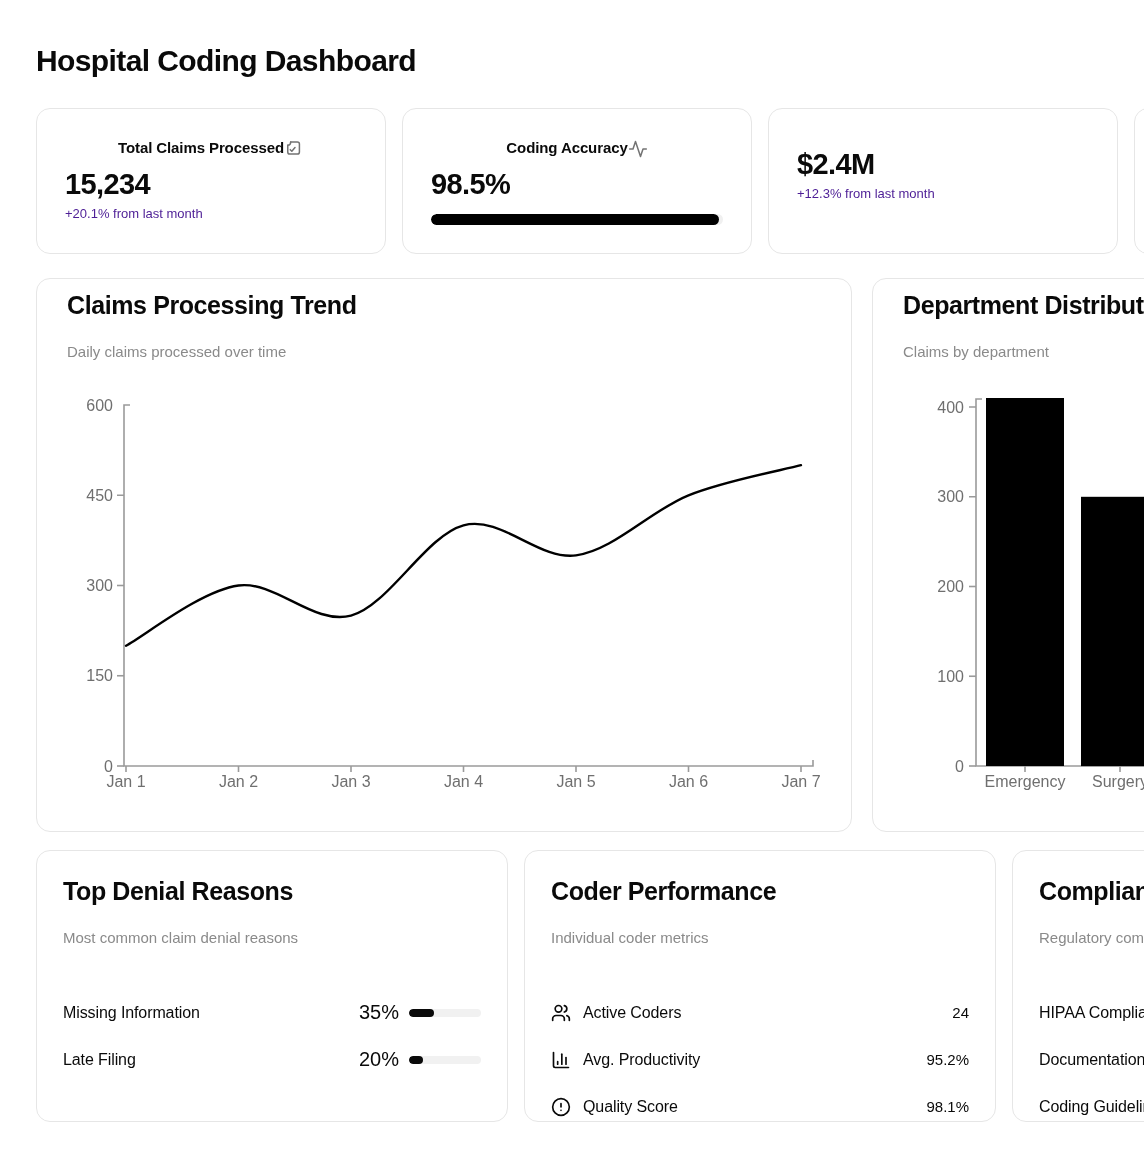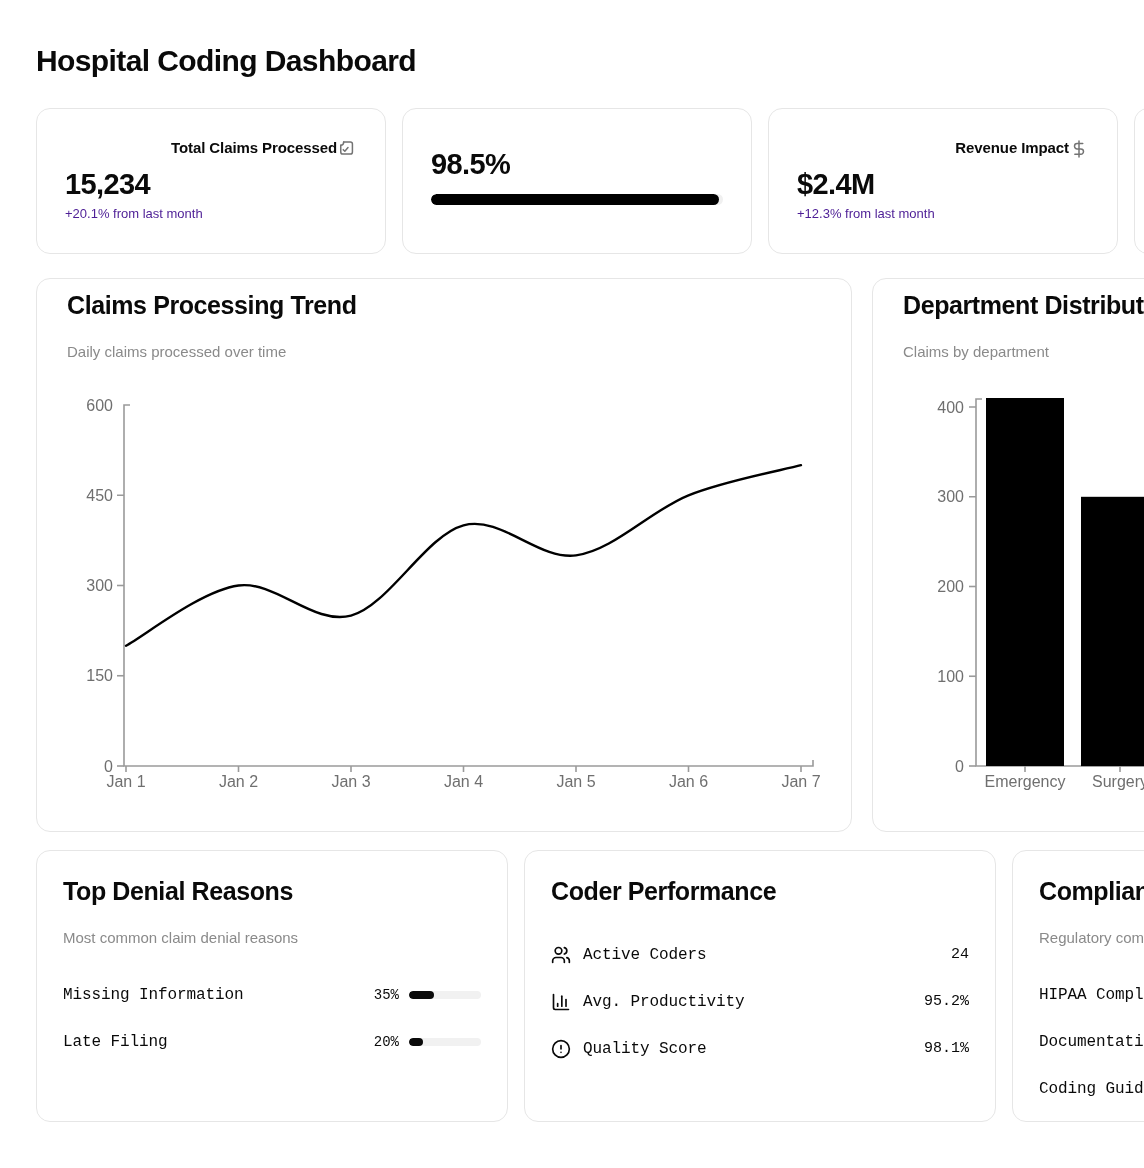--- a/index.html
+++ b/index.html
@@ -7,44 +7,44 @@
   body { font-family: "Liberation Sans", sans-serif; color: #0a0a0a; }
   .viewport { width: 1144px; height: 1168px; overflow: hidden; border-radius: 12px; background: #fff; }
   .page { width: 1520px; padding: 0 36px; }
 
   h1.page-title { margin-top: 44px; font-size: 30px; font-weight: 700; letter-spacing: -0.6px; }
 
   .card { background: #fff; border: 1px solid #e6e6e6; border-radius: 14px; }
 
   .stats-row { margin-top: 30px; display: grid; grid-template-columns: repeat(4, 350px); gap: 16px; }
   .stat-card { height: 146px; padding: 30px 28px 0 28px; }
-  .stat-head { display: flex; justify-content: flex-end; align-items: flex-start; }
+  .stat-head { display: flex; justify-content: center; align-items: flex-start; }
   .stat-title { font-size: 15px; font-weight: 600; letter-spacing: -0.1px; }
   .stat-head .icon { color: #737373; line-height: 0; }
   .stat-value { margin-top: 9px; font-size: 29px; font-weight: 800; letter-spacing: -0.6px; }
   .stat-delta { margin-top: 5px; font-size: 13px; color: #4c1d95; }
   .progress-track { margin-top: 13px; width: 100%; height: 11px; border-radius: 6px; background: #f0f0f0; overflow: hidden; }
   .progress-fill { height: 100%; background: #000; border-radius: 6px; }
 
   .charts-row { margin-top: 24px; display: grid; grid-template-columns: 816px 612px; gap: 20px; }
   .chart-card { height: 554px; padding: 12px 30px; position: relative; overflow: hidden; }
   .card-title { font-size: 25px; font-weight: 700; letter-spacing: -0.4px; }
   .card-sub { margin-top: 23px; font-size: 15px; color: #8a8a8a; }
   .plot { position: absolute; top: 106px; }
   .plot text { font-family: "Liberation Sans", sans-serif; }
   #trend-plot { left: 24px; }
   #dept-plot { left: 28px; }
 
   .bottom-row { margin-top: 18px; display: grid; grid-template-columns: repeat(3, 472px); gap: 16px; }
   .bottom-card { height: 272px; padding: 26px; overflow: hidden; }
-  .rows { margin-top: 38px; font-family: Liberation Mono, monospace; }
+  .rows { margin-top: 56px; }
   .row { display: flex; align-items: center; height: 21px; margin-bottom: 26px; white-space: nowrap; }
   .row-label { font-size: 16px; letter-spacing: -0.1px; }
   .row-spacer { flex: 1; }
-  .row-pct { font-size: 14px; font-weight: 400; }
+  .row-pct { font-size: 20px; font-weight: 400; }
   .mini-track { width: 72px; height: 8px; margin-left: 10px; border-radius: 4px; background: #f1f1f1; overflow: hidden; }
   .mini-fill { height: 100%; background: #0a0a0a; border-radius: 4px; }
   .row .icon { line-height: 0; color: #0a0a0a; margin-right: 12px; }
   .row-value { font-size: 15px; }
 </style>
 </head>
 <body>
 
 <div class="viewport">
   <div class="page">
@@ -62,36 +62,35 @@
               <path d="M8 3.5q0 4-3.5 4"></path>
               <path d="M7.5 12.8l1.9 1.9 3.8-4.4"></path>
             </svg>
           </span>
         </div>
         <div class="stat-value">15,234</div>
         <div class="stat-delta">+20.1% from last month</div>
       </div>
 
       <div class="card stat-card">
+        <div class="stat-head">
+          <span class="stat-title">Coding Accuracy</span>
+          <span class="icon">
+            <svg width="20" height="20" viewBox="0 0 24 24" fill="none" stroke="currentColor" stroke-width="1.8" stroke-linecap="round" stroke-linejoin="round">
+              <path d="M22 12h-4l-3 9L9 3l-3 9H2"></path>
+            </svg>
+          </span>
+        </div>
         <div class="stat-value">98.5%</div>
         <div class="progress-track">
           <div class="progress-fill" style="width: 98.5%;"></div>
         </div>
       </div>
 
       <div class="card stat-card">
-        <div class="stat-head">
-          <span class="stat-title">Revenue Impact</span>
-          <span class="icon">
-            <svg width="20" height="20" viewBox="0 0 24 24" fill="none" stroke="currentColor" stroke-width="1.8" stroke-linecap="round" stroke-linejoin="round">
-              <line x1="12" y1="2.5" x2="12" y2="21.5"></line>
-              <path d="M16.5 5.5H9.8a3.2 3.2 0 0 0 0 6.4h4.4a3.2 3.2 0 0 1 0 6.4H7"></path>
-            </svg>
-          </span>
-        </div>
         <div class="stat-value">$2.4M</div>
         <div class="stat-delta">+12.3% from last month</div>
       </div>
 
       <div class="card stat-card"></div>
     </div>
 
     <div class="charts-row">
 
       <div class="card chart-card">
@@ -171,20 +170,21 @@
             <span class="row-pct">20%</span>
             <span class="mini-track">
                 <span class="mini-fill" style="display: block; width: 20%;"></span>
               </span>
           </div>
         </div>
       </div>
 
       <div class="card bottom-card">
         <div class="card-title">Coder Performance</div>
+        <div class="card-sub">Individual coder metrics</div>
         <div class="rows">
           <div class="row">
             <span class="icon">
               <svg width="20" height="20" viewBox="0 0 24 24" fill="none" stroke="currentColor" stroke-width="2" stroke-linecap="round" stroke-linejoin="round">
                 <path d="M16 21v-2a4 4 0 0 0-4-4H6a4 4 0 0 0-4 4v2"></path>
                   <circle cx="9" cy="7" r="4"></circle>
                 <path d="M22 21v-2a4 4 0 0 0-3-3.87"></path>
                   <path d="M16 3.13a4 4 0 0 1 0 7.75"></path>
               </svg>
             </span>

